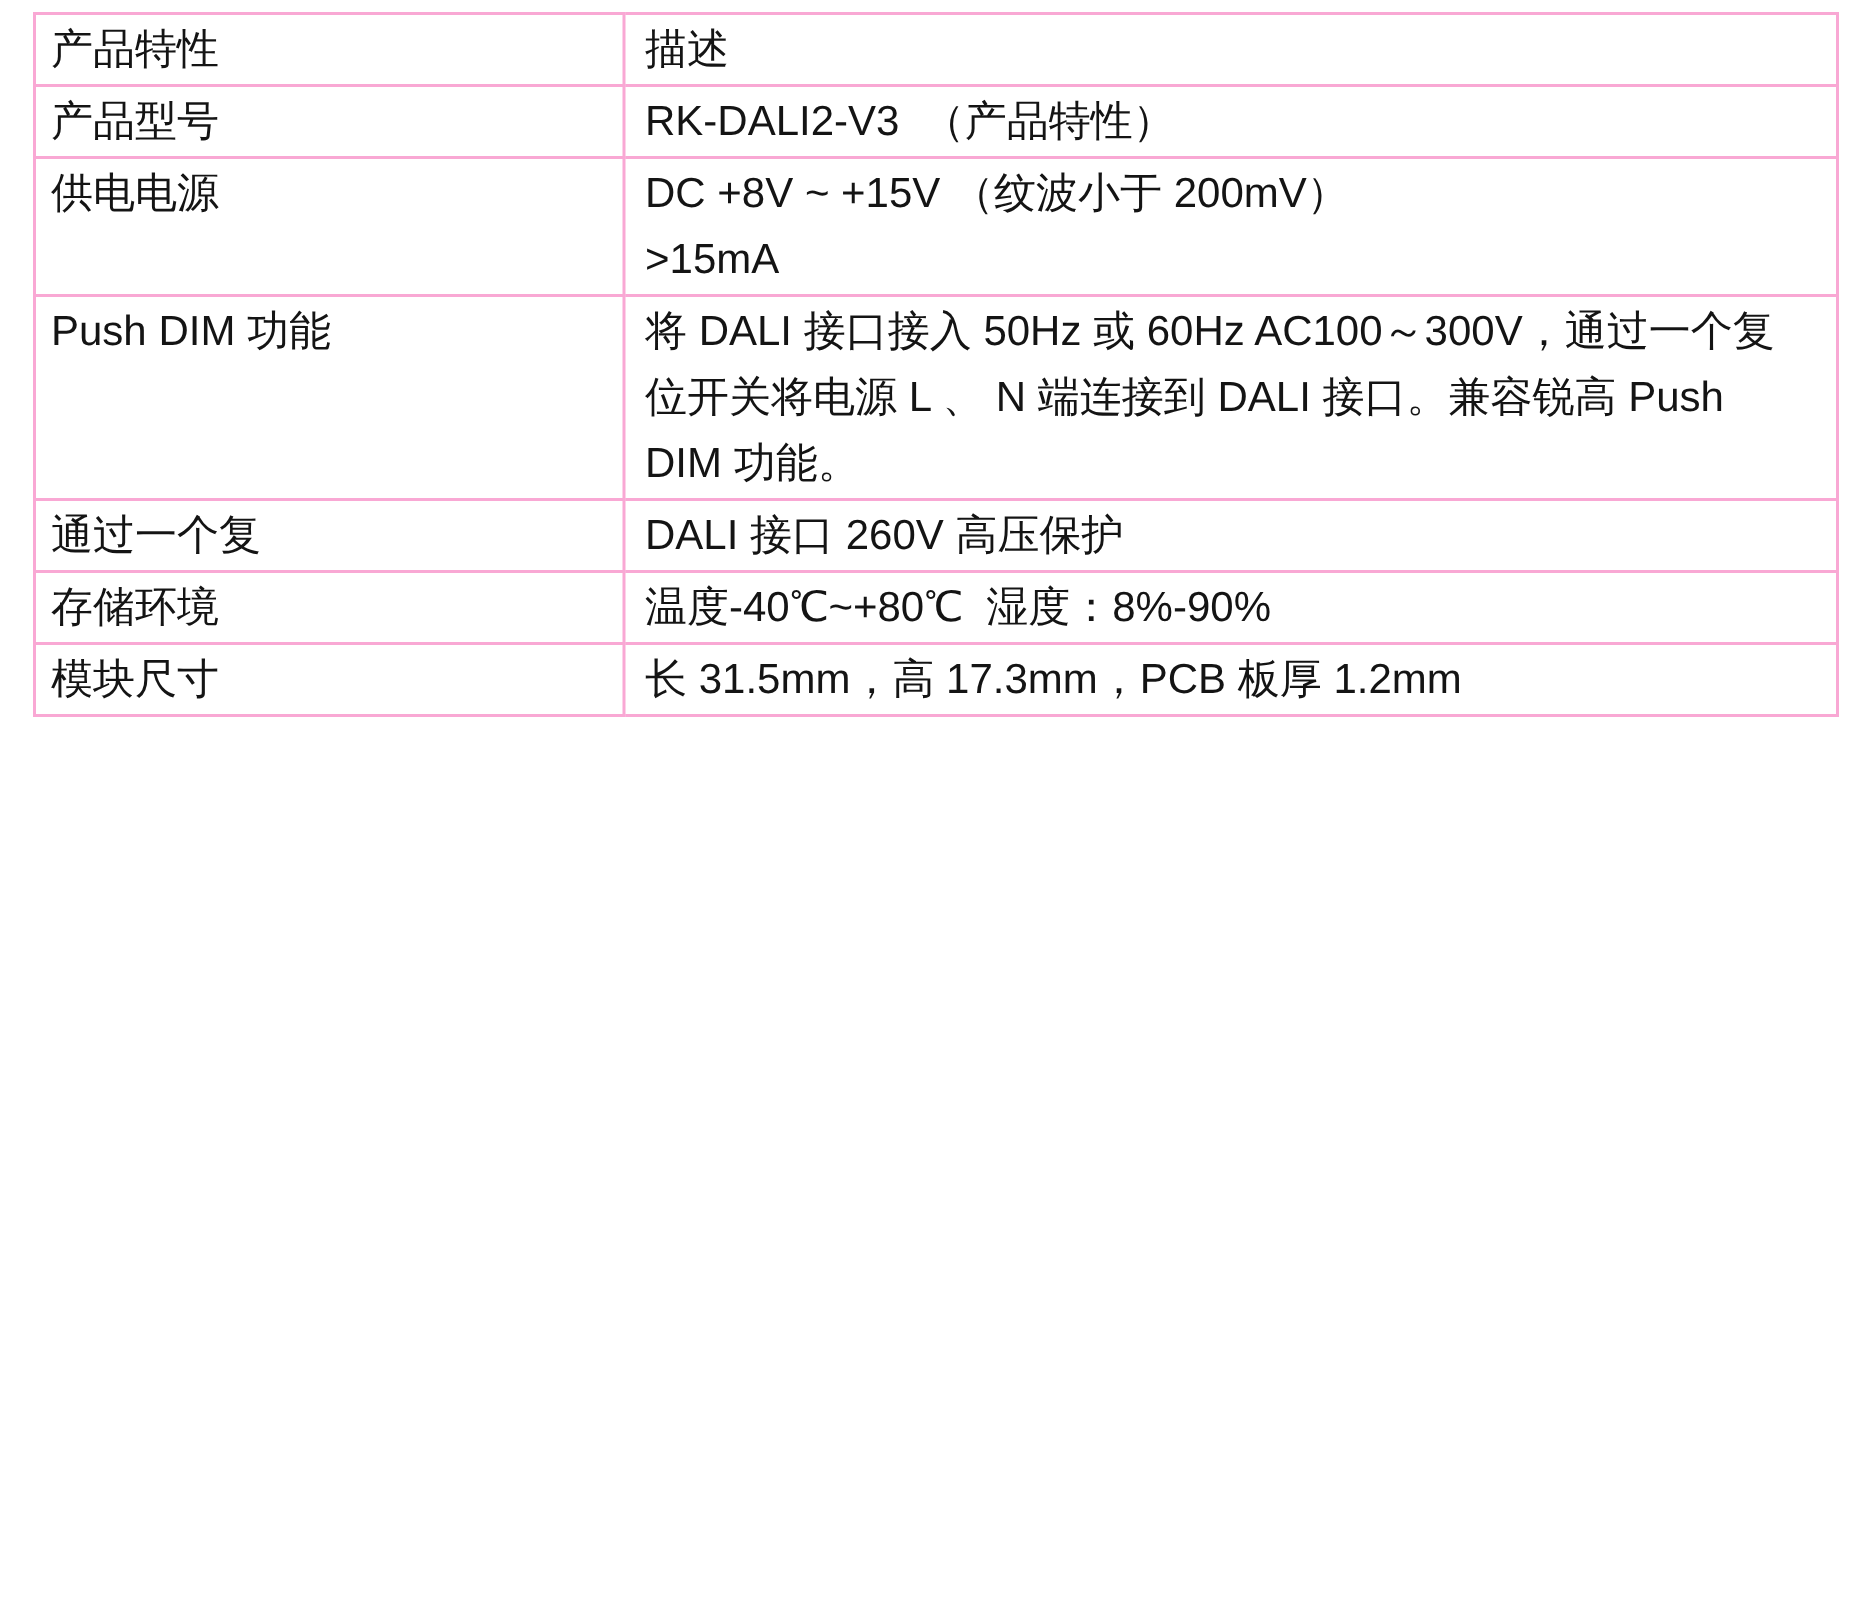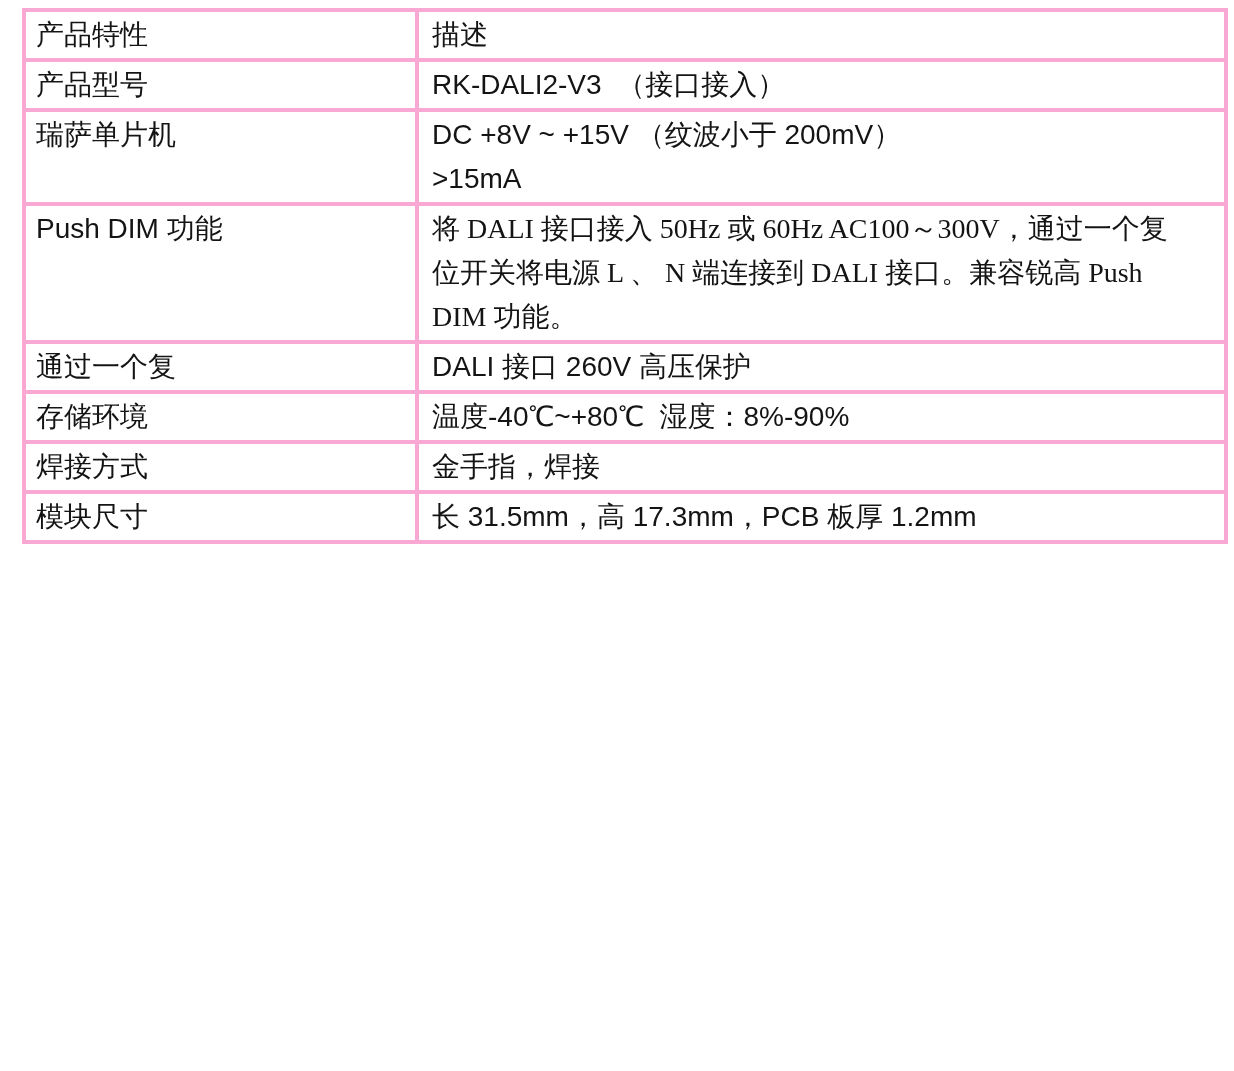--- a/index.html
+++ b/index.html
@@ -22,75 +22,71 @@
   }
   table.spec {
     border-collapse: collapse;
     table-layout: fixed;
     width: 1202px;
     background: #ffffff;
   }
   col.c-feature { width: 393px; }
   col.c-desc    { width: 809px; }
   td {
-    border: 4px solid #f9a8d4;
+    border: 2px solid #f9a8d4;
     font-size: 28px;
     line-height: 44px;
     vertical-align: top;
     padding: 1px 12px 1px 10px;
     white-space: pre-wrap;
     overflow: hidden;
   }
   td.desc {
     padding-left: 13px;
   }
   tr.serif-row td.desc {
-    font-family: Liberation Serif, serif;
+    font-family: Liberation Sans, sans-serif;
   }
 </style>
 </head>
 <body>
 
 <div class="table-wrap">
   <table class="spec">
     <colgroup>
       <col class="c-feature">
       <col class="c-desc">
     </colgroup>
     <tbody>
       <tr>
         <td class="feat">产品特性</td>
         <td class="desc">描述</td>
       </tr>
       <tr>
         <td class="feat">产品型号</td>
-        <td class="desc">RK-DALI2-V3  （接口接入）</td>
+        <td class="desc">RK-DALI2-V3  （产品特性）</td>
       </tr>
       <tr>
-        <td class="feat">瑞萨单片机</td>
+        <td class="feat">供电电源</td>
         <td class="desc">DC +8V ~ +15V （纹波小于 200mV）
 &gt;15mA</td>
       </tr>
       <tr class="serif-row">
         <td class="feat">Push DIM 功能</td>
         <td class="desc">将 DALI 接口接入 50Hz 或 60Hz AC100～300V，通过一个复
 位开关将电源 L 、 N 端连接到 DALI 接口。兼容锐高 Push
 DIM 功能。</td>
       </tr>
       <tr>
         <td class="feat">通过一个复</td>
         <td class="desc">DALI 接口 260V 高压保护</td>
       </tr>
       <tr>
         <td class="feat">存储环境</td>
         <td class="desc">温度-40℃~+80℃  湿度：8%-90%</td>
       </tr>
       <tr>
-        <td class="feat">焊接方式</td>
-        <td class="desc">金手指，焊接</td>
-      </tr>
-      <tr>
         <td class="feat">模块尺寸</td>
         <td class="desc">长 31.5mm，高 17.3mm，PCB 板厚 1.2mm</td>
       </tr>
     </tbody>
   </table>
 </div>
 
 </body></html>

